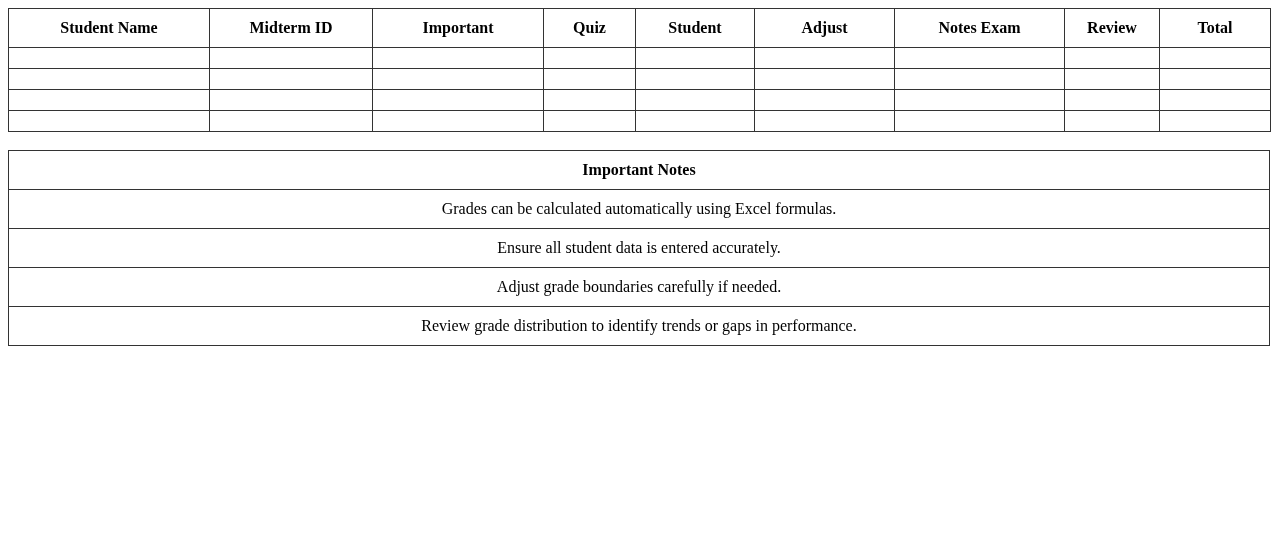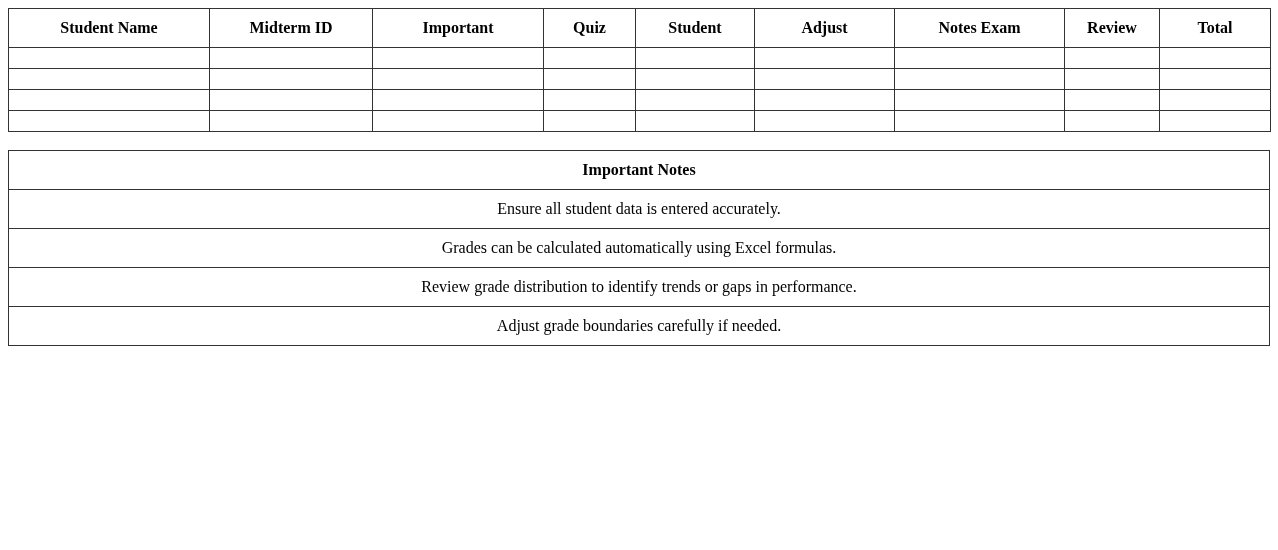--- a/index.html
+++ b/index.html
@@ -90,25 +90,25 @@
 </table>
 
 <table id="notes">
   <thead>
     <tr>
       <th>Important Notes</th>
     </tr>
   </thead>
   <tbody id="notes-body">
       <tr>
+        <td>Grades can be calculated automatically using Excel formulas.</td>
+      </tr>
+      <tr>
         <td>Ensure all student data is entered accurately.</td>
       </tr>
       <tr>
-        <td>Grades can be calculated automatically using Excel formulas.</td>
+        <td>Adjust grade boundaries carefully if needed.</td>
       </tr>
       <tr>
         <td>Review grade distribution to identify trends or gaps in performance.</td>
-      </tr>
-      <tr>
-        <td>Adjust grade boundaries carefully if needed.</td>
       </tr>
     </tbody>
 </table>
 
 </body></html>

